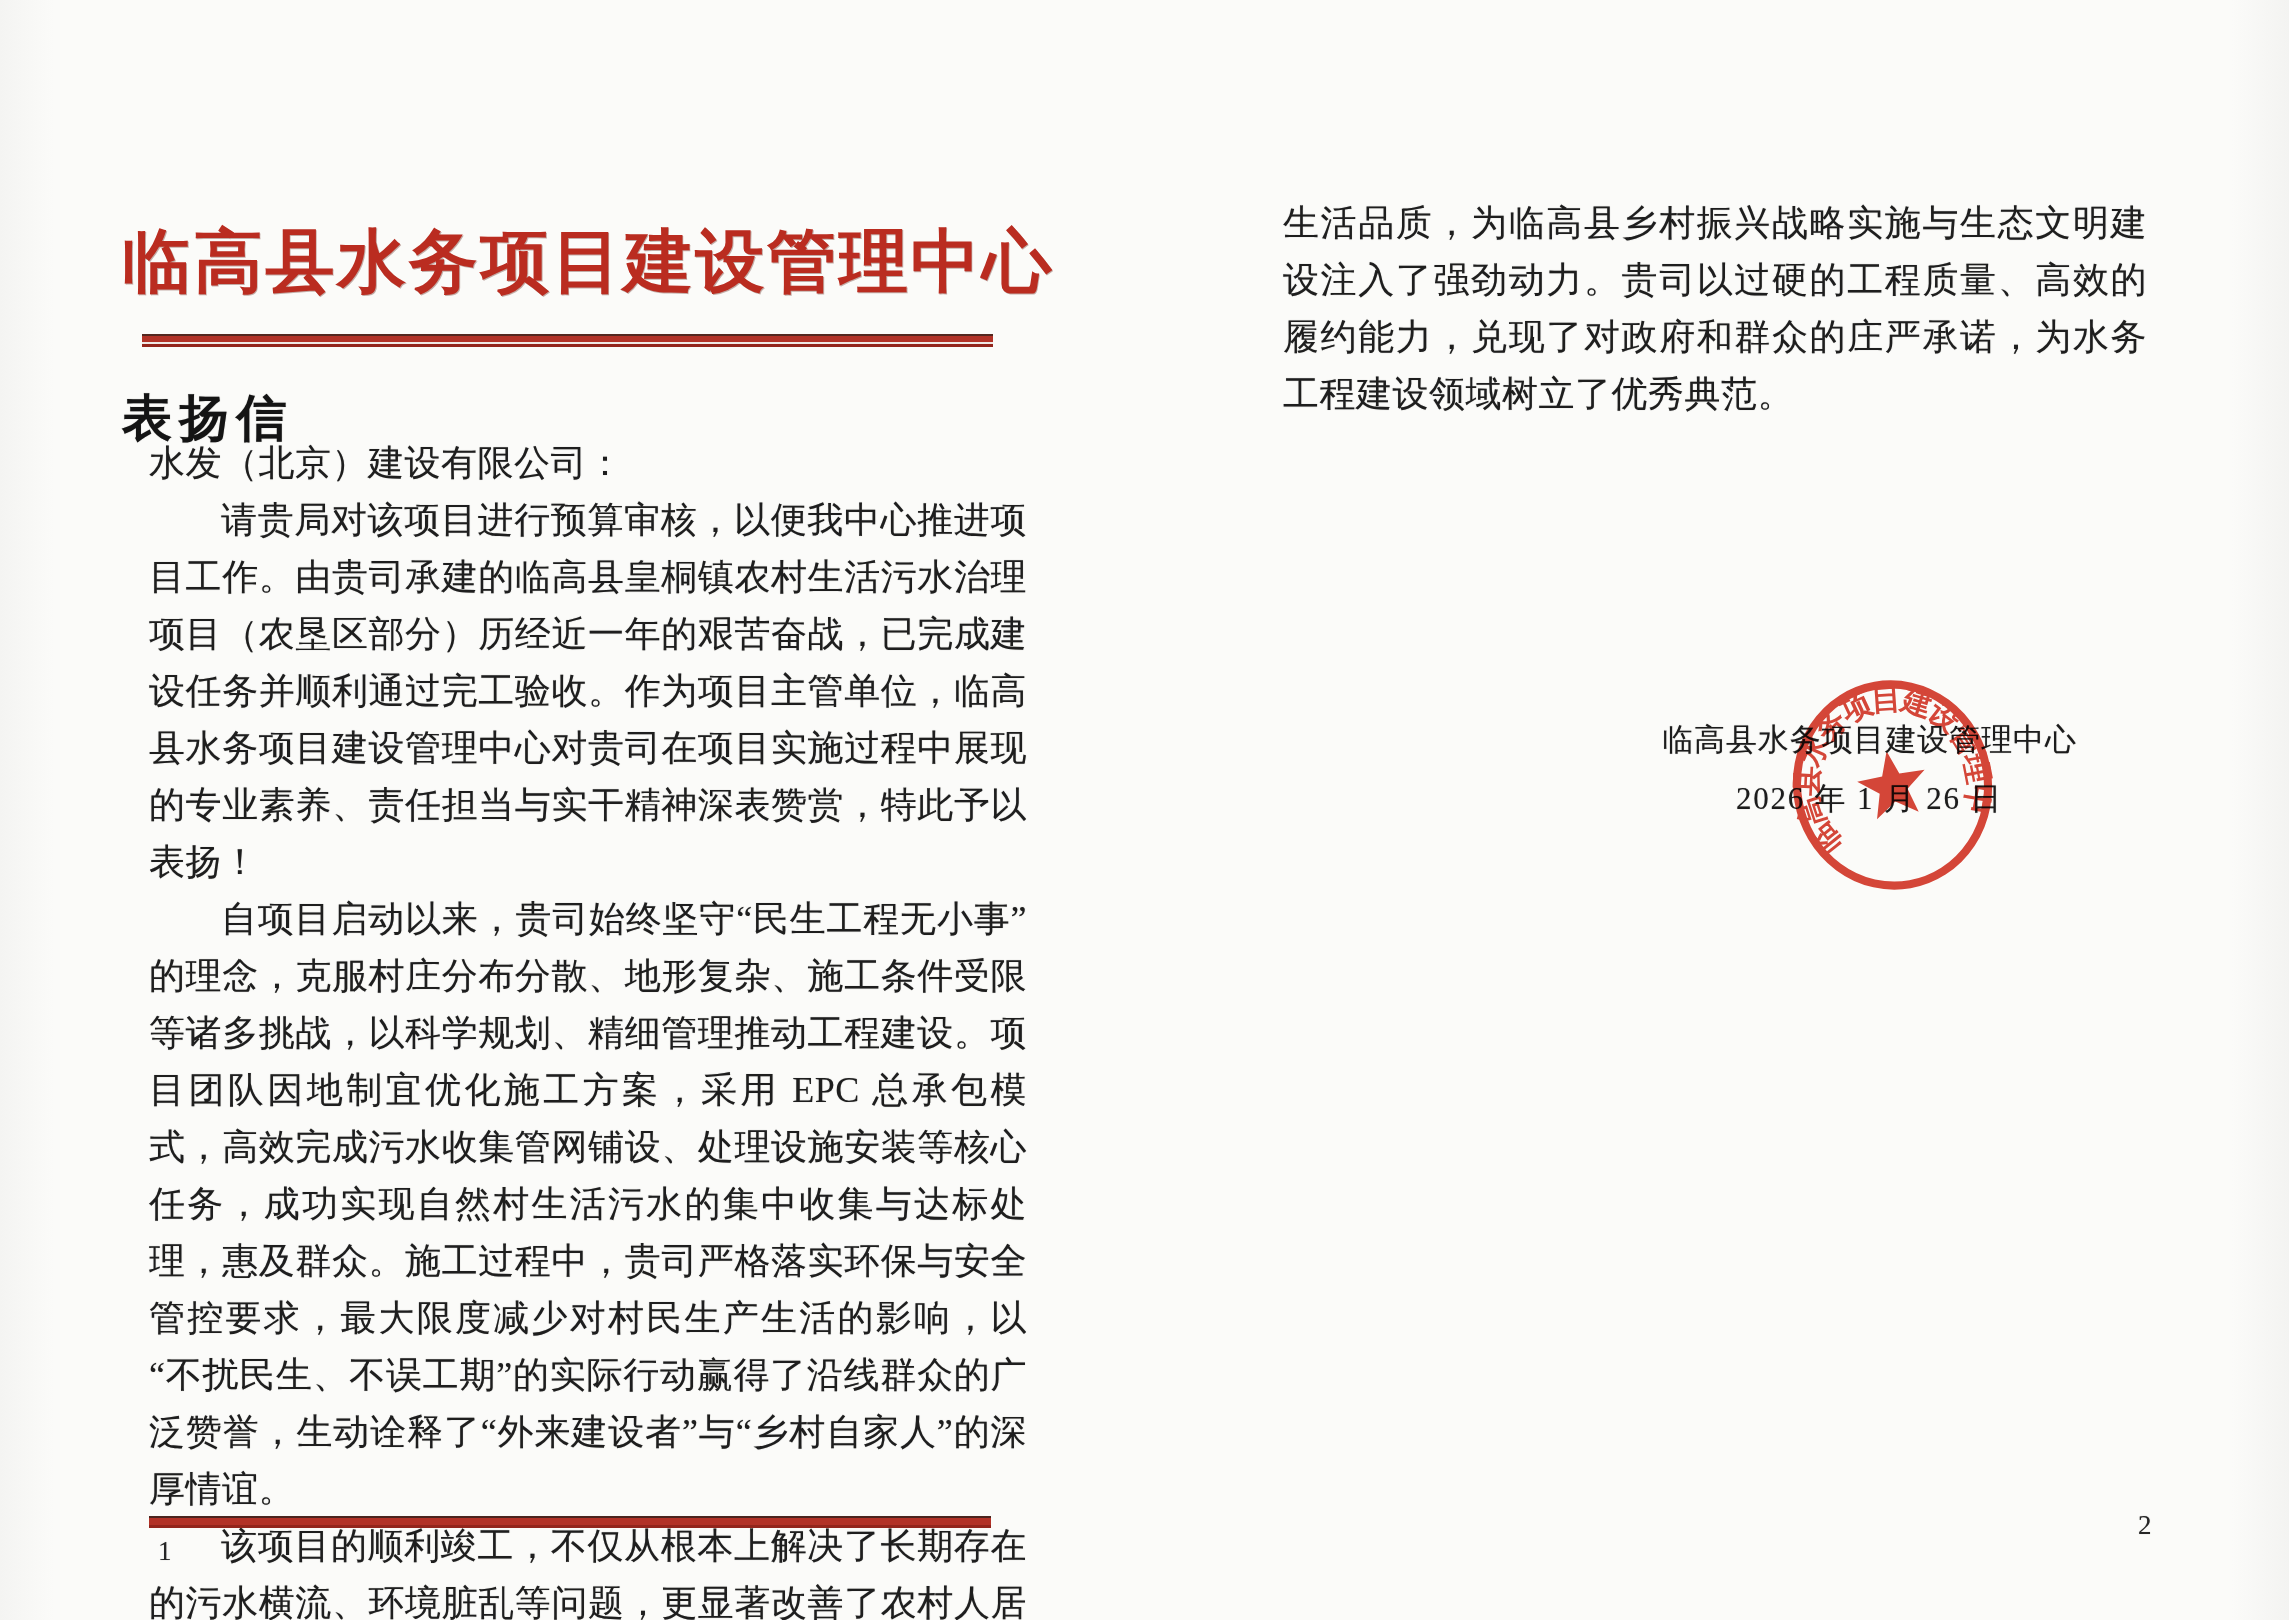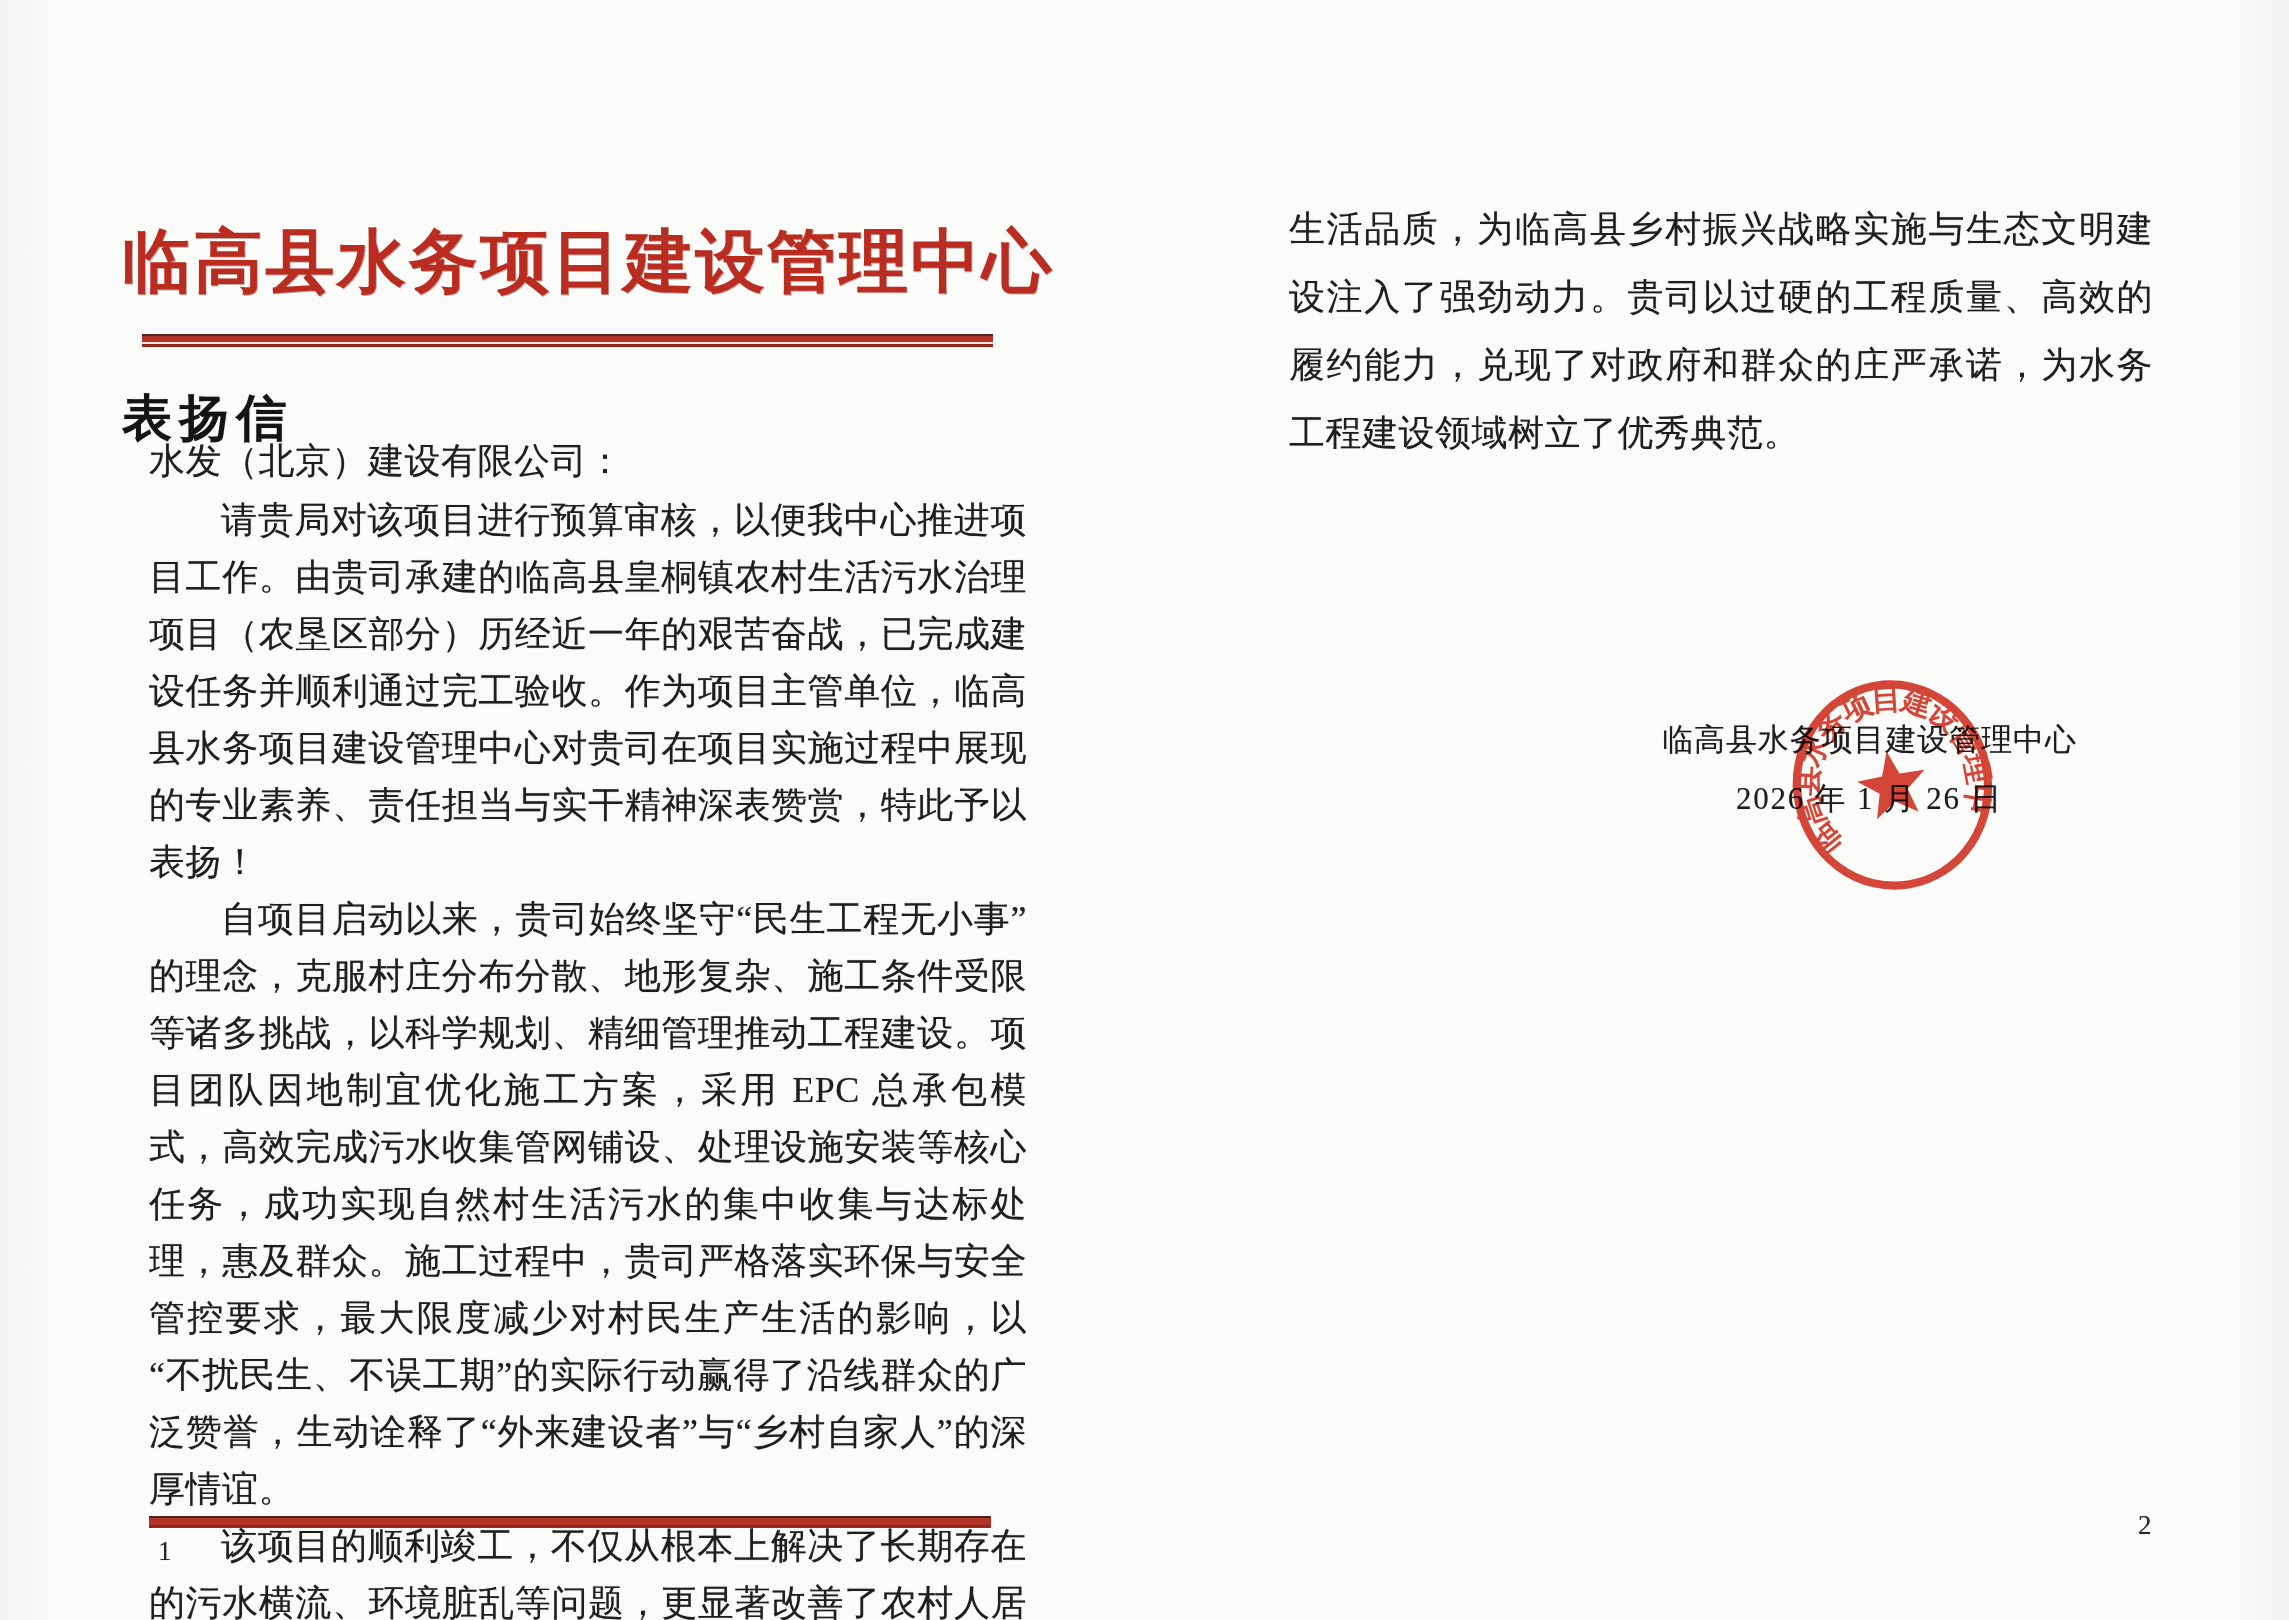--- a/index.html
+++ b/index.html
@@ -36,24 +36,24 @@
     letter-spacing:7.2px;
     text-shadow:0 0 0.9px rgba(20,20,20,0.5);
   }
 
   .body-text {
     font-size:36px; line-height:57px; letter-spacing:0.5px;
     text-align:justify; color:#1e1e1e;
     text-shadow:0 0 0.9px rgba(30,30,30,0.42);
   }
   .body-left  { position:absolute; left:149px; top:435px;  width:878px; }
-  .body-right { position:absolute; left:144px; top:195px;  width:864px; line-height:68px; }
+  .body-right { position:absolute; left:138px; top:195px;  width:864px; line-height:57px; }
   p.para { text-indent:2em; margin:0; }
   p.cont { text-indent:0;  margin:0; }
-  .salutation { text-indent:0;font-family:Liberation Mono, monospace; }
+  .salutation { text-indent:0; }
 
   .foot-rule {
     position:absolute; left:149px; top:1516px; width:842px; height:11.7px;
     background:linear-gradient(to bottom,
       #4a241e 0 1.8px, #b23227 1.8px 9px, #93251c 9px 11.7px);
   }
   .pagenum {
     position:absolute; font-size:27px; color:#262626;
     text-shadow:0 0 0.9px rgba(30,30,30,0.4);
   }

